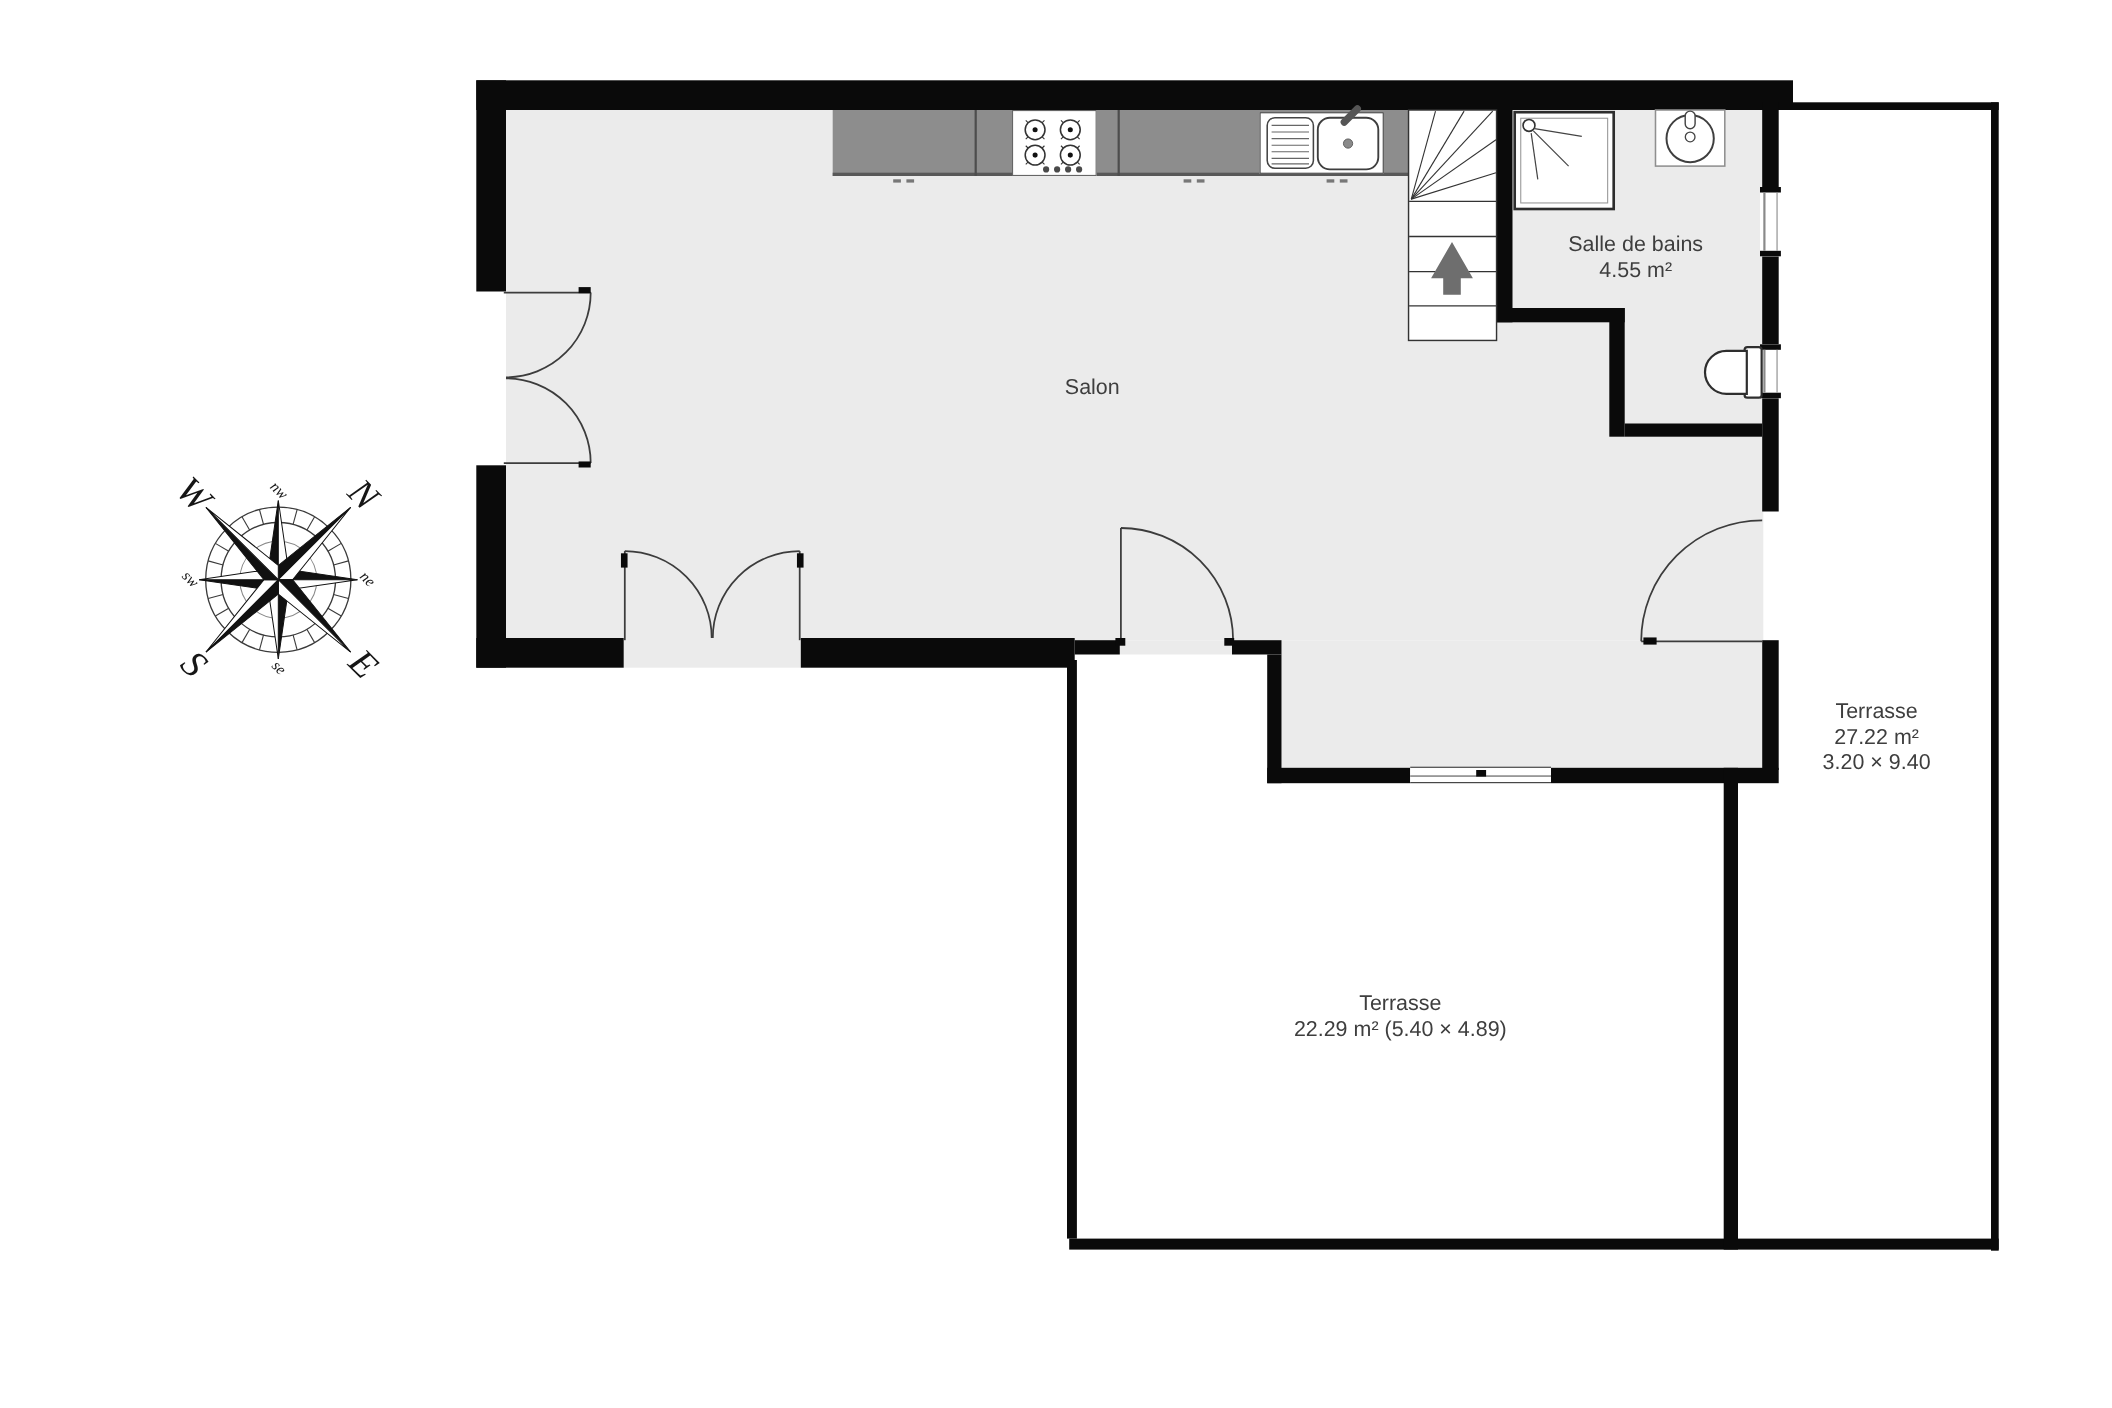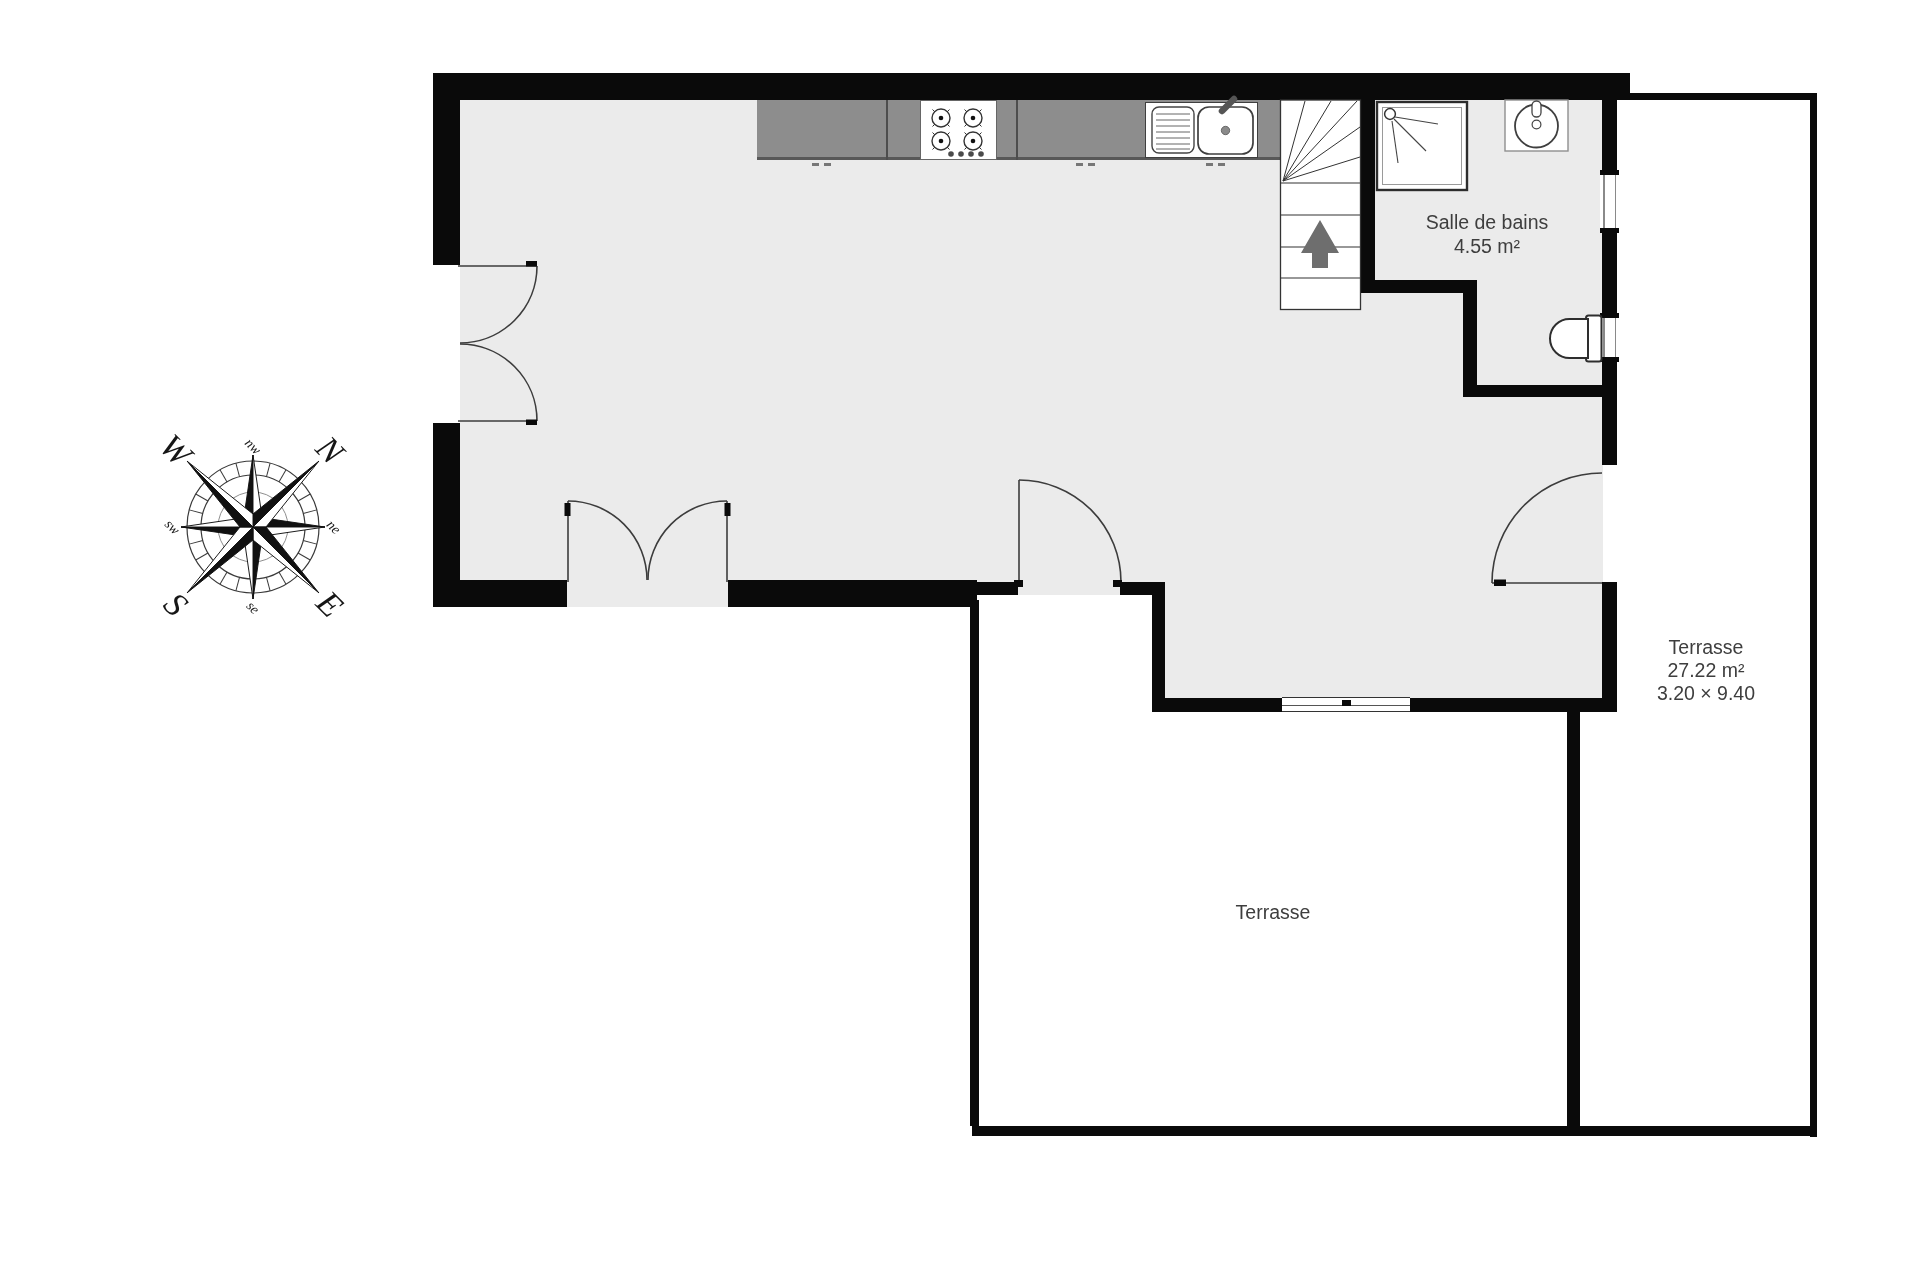--- a/index.html
+++ b/index.html
@@ -86,32 +86,34 @@
     <div class="wcap" style="bottom:0;"></div>
     <div class="wline" style="left:3px;"></div>
     <div class="wline" style="right:3px;"></div>
   </div>
   <div class="abs winh" style="left:1282px;top:697px;width:128px;height:15px;">
     <div class="mid"></div>
     <div class="tick"></div>
   </div>
 
   <div class="room-label" style="left:743px;top:340px;width:500px;">
+    <div>Salon</div>
   </div>
   <div class="room-label" style="left:1377px;top:210px;width:220px;">
     <div>Salle de bains</div>
     <div>4.55 m²</div>
   </div>
   <div class="room-label" style="left:1616px;top:636px;width:180px;line-height:23px;">
     <div>Terrasse</div>
     <div>27.22 m²</div>
     <div>3.20 × 9.40</div>
   </div>
   <div class="room-label" style="left:1023px;top:900px;width:500px;">
     <div>Terrasse</div>
+    <div>22.29 m² (5.40 × 4.89)</div>
   </div>
 
   <svg width="1920" height="1280" viewBox="0 0 1920 1280">
 
     <g stroke="#3c3c3c" stroke-width="1.6" fill="none">
       <line x1="458" y1="266" x2="537" y2="266"></line>
       <path d="M537,266 A77,77 0 0 1 460,343"></path>
       <line x1="458" y1="421" x2="537" y2="421"></line>
       <path d="M537,421 A77,77 0 0 0 460,344"></path>
       <rect x="526" y="261" width="11" height="5.5" fill="#0a0a0a" stroke="none"></rect>

